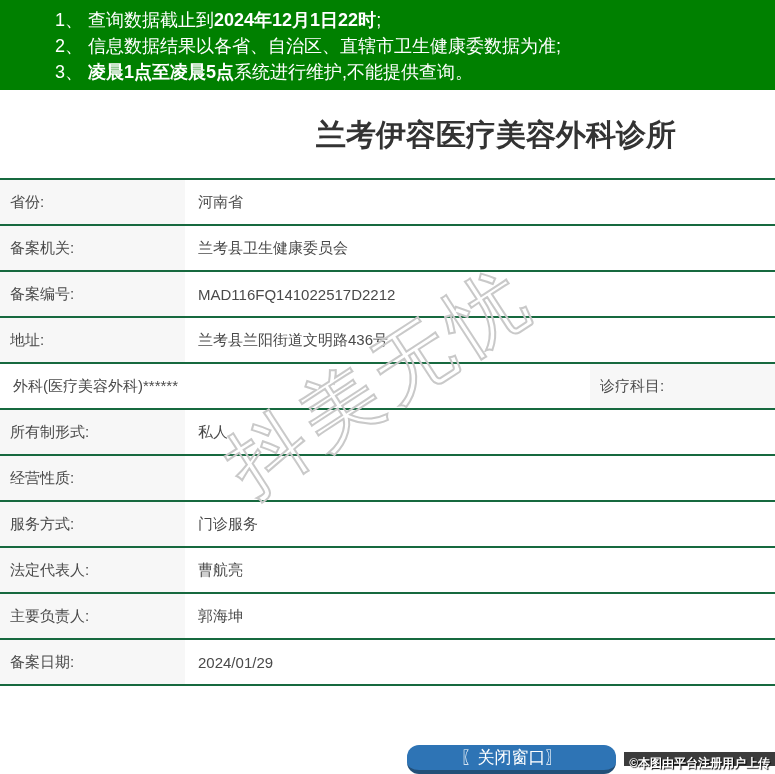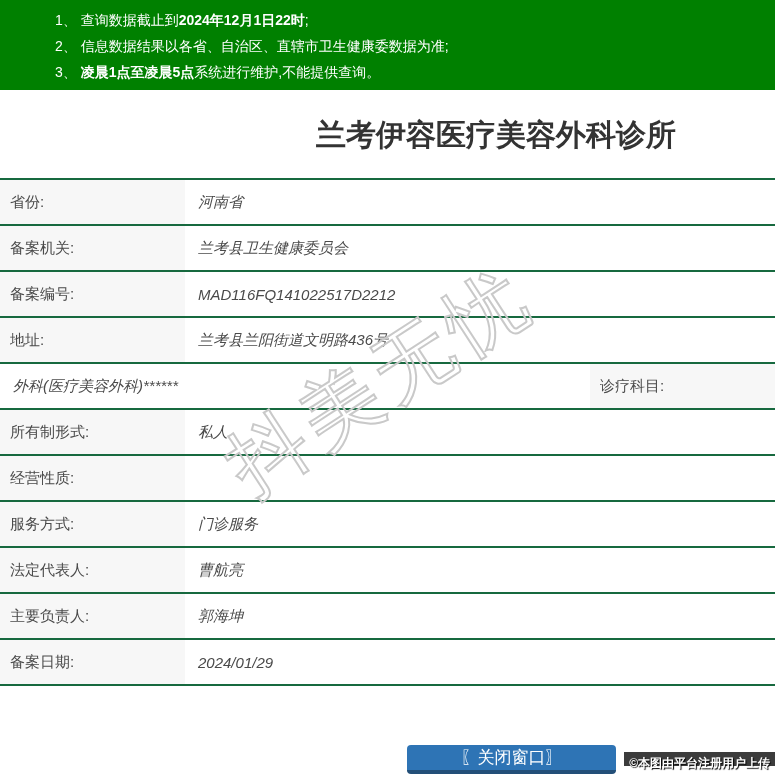--- a/index.html
+++ b/index.html
@@ -3,50 +3,50 @@
 <meta charset="utf-8">
 <style>
   html,body{margin:0;padding:0;}
   body{
     width:775px;height:774px;position:relative;overflow:hidden;background:#fff;
     font-family:"Liberation Sans","DejaVu Sans",sans-serif;
   }
   
   .banner{
     height:90px;box-sizing:border-box;background:#008000;color:#fff;
-    padding:7px 10px 0 55px;font-size:14px;
+    padding:7px 10px 0 55px;font-size:18px;
   }
   .notice-line{line-height:26px;white-space:nowrap;}
   .notice-line b{font-weight:bold;}
   
   .title-wrap{height:88px;box-sizing:border-box;padding-left:217px;text-align:center;}
   .page-title{
     margin:0;padding-top:28px;font-size:30px;line-height:34px;
     color:#333;font-weight:bold;white-space:nowrap;
   }
   
   .info-table{border-top:2px solid #17693f;}
   .row{
     display:flex;height:46px;box-sizing:border-box;border-bottom:2px solid #17693f;
     align-items:stretch;font-size:15px;color:#4a4a4a;
   }
   .cell{display:flex;align-items:center;box-sizing:border-box;}
   .cell.label{width:185px;background:#f7f7f7;padding-left:10px;}
-  .cell.value{flex:1;padding-left:13px;font-style:italic;}
+  .cell.value{flex:1;padding-left:13px;}
   
   .watermark{
     position:absolute;left:200px;top:338px;width:360px;height:86px;line-height:86px;
     text-align:center;font-size:78px;letter-spacing:8px;white-space:nowrap;
     transform:rotate(-33deg);color:rgba(255,255,255,0.06);
     -webkit-text-stroke:2px #c9c9c9;pointer-events:none;z-index:5;font-weight:400;
   }
   
   .close-btn{
     position:absolute;left:407px;top:745px;width:209px;height:29px;box-sizing:border-box;
-    background:#2e74b5;border:none;border-bottom:4px solid #234f78;border-radius:4px;
+    background:#2e74b5;border:none;border-bottom:4px solid #234f78;border-radius:12px;
     color:#fff;font-size:17px;line-height:24px;text-align:center;padding:0;cursor:pointer;
     font-family:inherit;z-index:6;
   }
   
   .badge{
     position:absolute;right:0;top:752px;height:14px;line-height:22px;background:#3c3c3c;
     color:#fff;font-size:12px;font-weight:bold;padding:0 5px;white-space:nowrap;
     text-shadow:1px 1px 1px #000;z-index:7;
   }
 </style>

